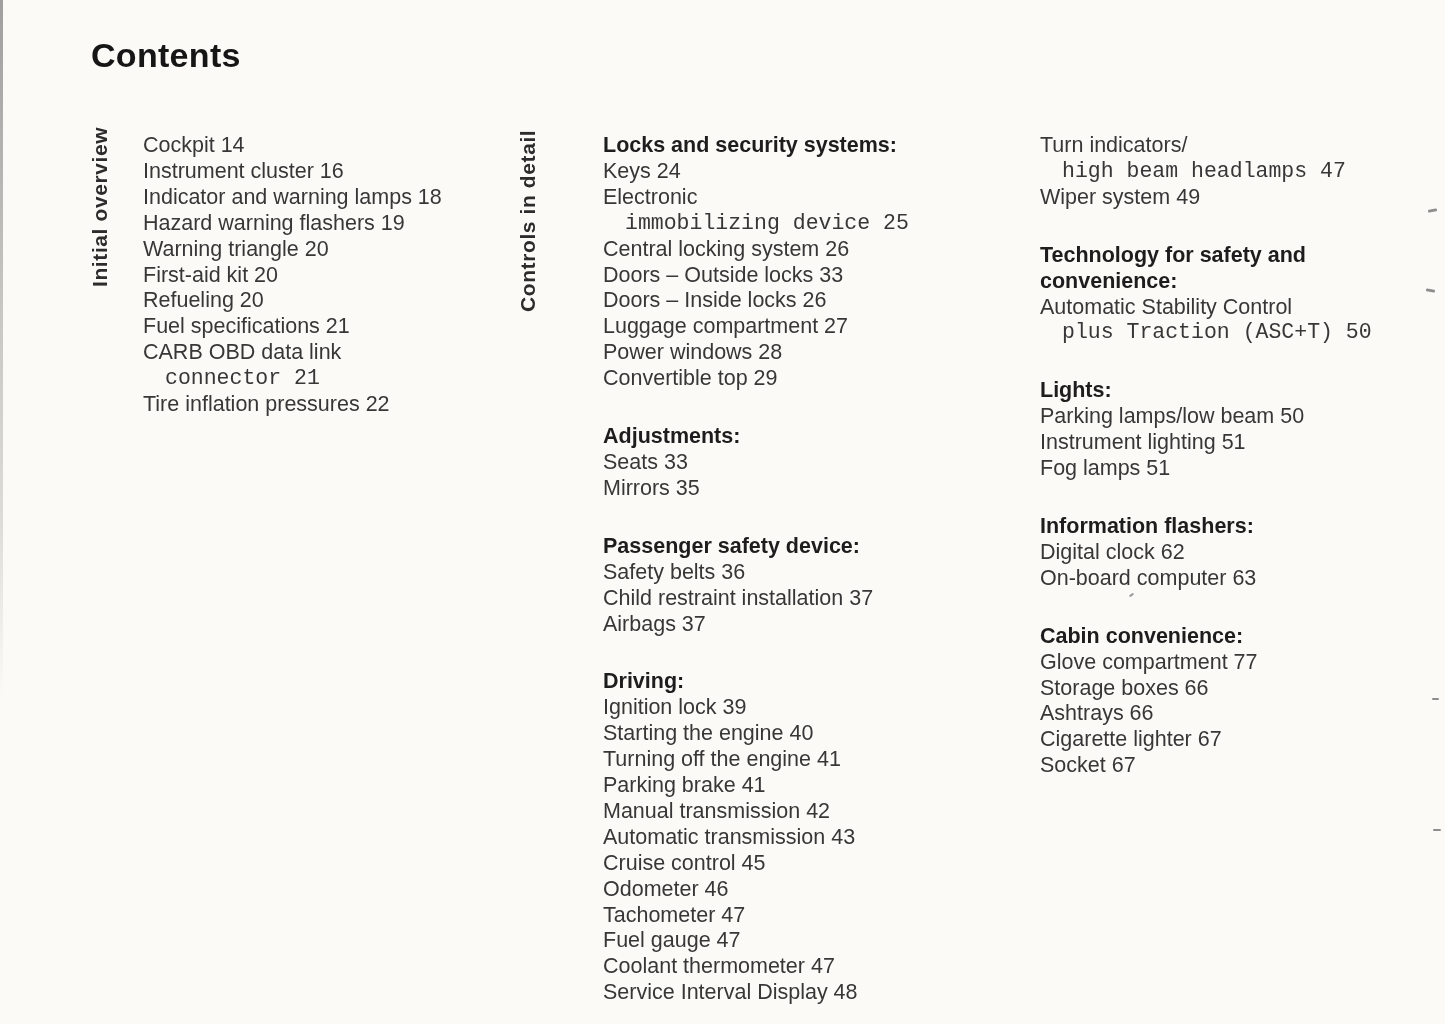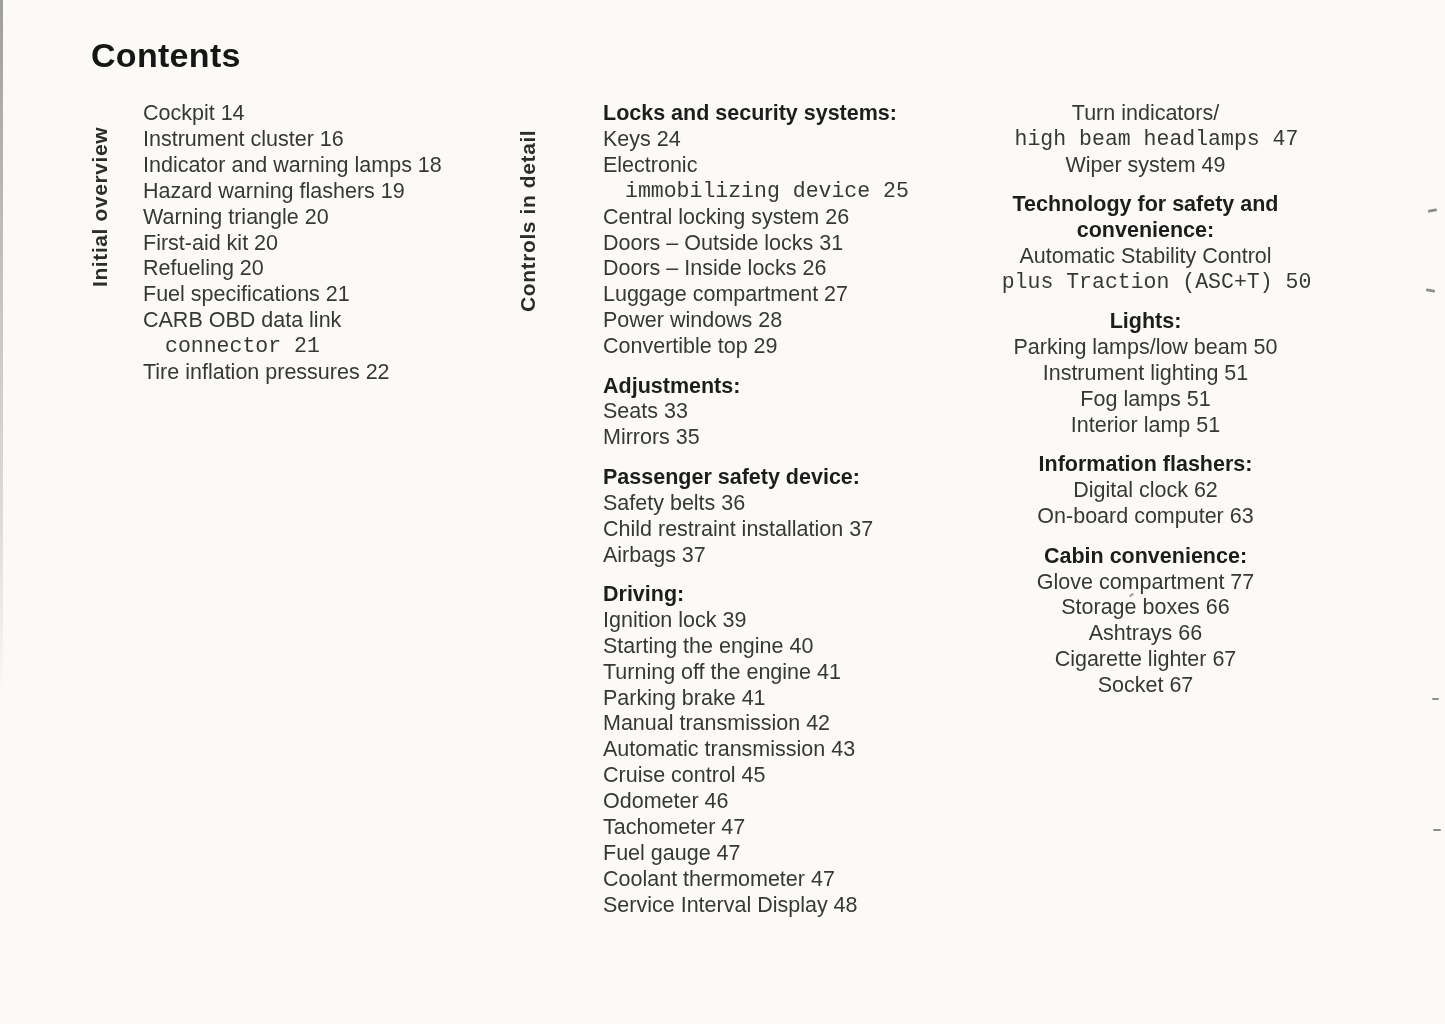--- a/index.html
+++ b/index.html
@@ -46,23 +46,23 @@
   .v-label.col2 { left: 516px; top: 99px;  height: 213px; }
 
   .toc-column {
     position: absolute;
     top: 101px;
     font-size: 21.5px;
     line-height: 25.9px;
   }
   .toc-column.c1 { left: 143px;  width: 345px; }
   .toc-column.c2 { left: 603px;  width: 320px; }
-  .toc-column.c3 { left: 978px; width: 335px; text-align: center; }
-
-  .toc-group { margin-bottom: 13.5px; }
+  .toc-column.c3 { left: 1040px; width: 335px; }
+
+  .toc-group { margin-bottom: 13.5px; margin-top: 32px; }
   .toc-heading {
     font-weight: bold;
     color: var(--heading);
     white-space: pre-line;
   }
   .toc-line { white-space: nowrap; }
   .toc-line.indent { padding-left: 22px; font-family: Liberation Mono, monospace; }
 
   
   .edge-shade {
@@ -141,21 +141,21 @@
           <div class="toc-line">Keys 24</div>
         </div>
         <div class="toc-item">
           <div class="toc-line">Electronic</div>
           <div class="toc-line indent">immobilizing device 25</div>
         </div>
         <div class="toc-item">
           <div class="toc-line">Central locking system 26</div>
         </div>
         <div class="toc-item">
-          <div class="toc-line">Doors – Outside locks 31</div>
+          <div class="toc-line">Doors – Outside locks 33</div>
         </div>
         <div class="toc-item">
           <div class="toc-line">Doors – Inside locks 26</div>
         </div>
         <div class="toc-item">
           <div class="toc-line">Luggage compartment 27</div>
         </div>
         <div class="toc-item">
           <div class="toc-line">Power windows 28</div>
         </div>
@@ -245,23 +245,20 @@
       <div class="toc-group">
         <div class="toc-heading">Lights:</div>
         <div class="toc-item">
           <div class="toc-line">Parking lamps/low beam 50</div>
         </div>
         <div class="toc-item">
           <div class="toc-line">Instrument lighting 51</div>
         </div>
         <div class="toc-item">
           <div class="toc-line">Fog lamps 51</div>
-        </div>
-        <div class="toc-item">
-          <div class="toc-line">Interior lamp 51</div>
         </div>
       </div>
       <div class="toc-group">
         <div class="toc-heading">Information flashers:</div>
         <div class="toc-item">
           <div class="toc-line">Digital clock 62</div>
         </div>
         <div class="toc-item">
           <div class="toc-line">On-board computer 63</div>
         </div>

